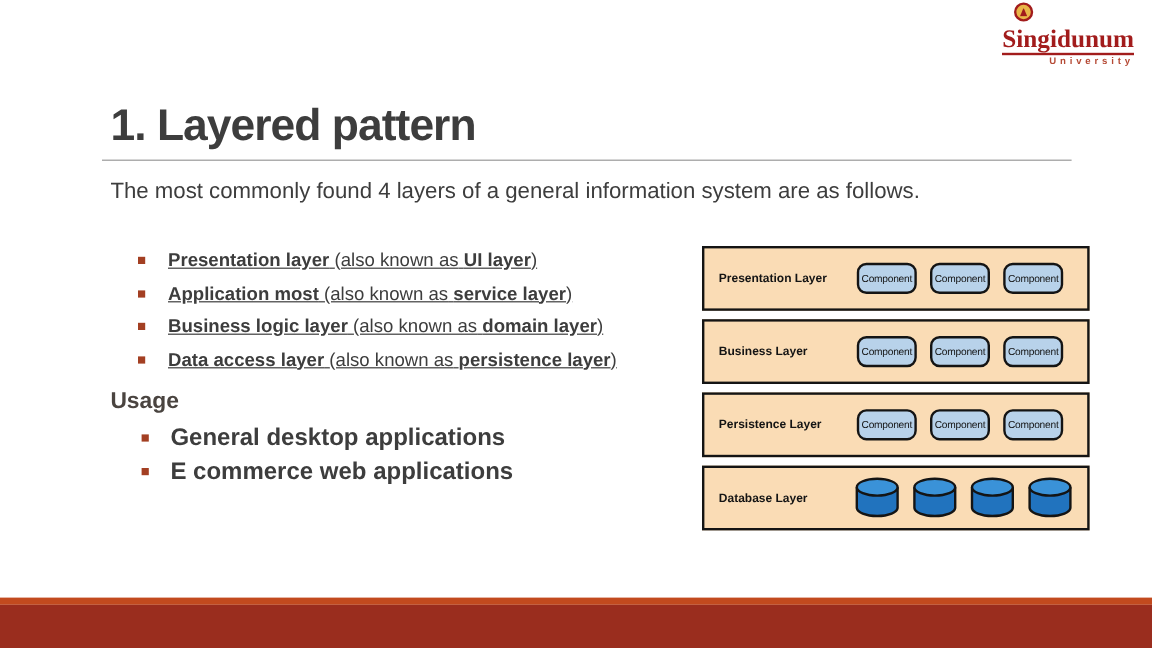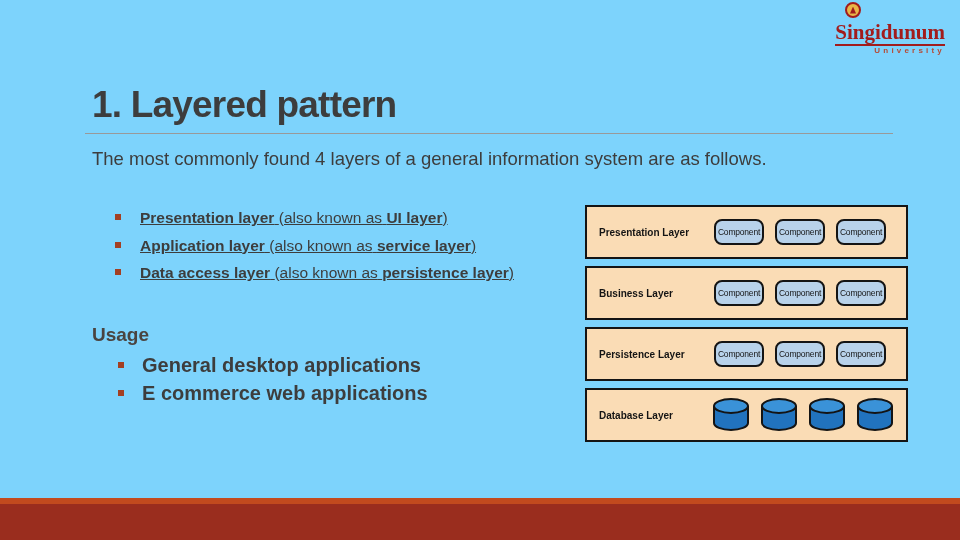--- a/index.html
+++ b/index.html
@@ -1,17 +1,17 @@
 <!DOCTYPE html>
 <html style="--text: #3d3d3d; --brand-red: #a21c1c; --bullet: #a33f22; --divider: #999999; --layer-bg: #fadcb5; --component-bg: #b8d2ea; --cylinder-top: #3a92d8; --cylinder-body: #2173be; --footer-accent: #c24a1e; --footer-bar: #9a2d1e;"><head>
 <meta charset="utf-8">
 <style>
   html,body{margin:0;padding:0;background:#e9e9e9;}
   #canvas{
-    position:relative;width:960px;height:540px;background:#7dd3fc;overflow:hidden;
+    position:relative;width:960px;height:540px;background:#ffffff;overflow:hidden;
     font-family:"Liberation Sans",sans-serif;color:var(--text,#3d3d3d);
   }
   
   .logo-emblem{
     position:absolute;left:845px;top:2px;width:16px;height:16px;border-radius:50%;
     background:#e9b648;border:2px solid var(--brand-red,#a21c1c);box-sizing:border-box;
     display:flex;align-items:center;justify-content:center;
   }
   .logo-emblem .tower{width:6px;height:7px;background:var(--brand-red,#a21c1c);
     clip-path:polygon(50% 0,100% 100%,0 100%);}
@@ -82,21 +82,25 @@
 
   <div class="intro">The most commonly found 4 layers of a general information system are as follows.</div>
 
   <div class="layers-list">
     <div class="li">
       <span class="sq"></span>
       <span><b>Presentation layer</b> <span>(also known as</span> <b>UI layer</b><span>)</span></span>
     </div>
     <div class="li">
       <span class="sq"></span>
-      <span><b>Application layer</b> <span>(also known as</span> <b>service layer</b><span>)</span></span>
+      <span><b>Application most</b> <span>(also known as</span> <b>service layer</b><span>)</span></span>
+    </div>
+    <div class="li">
+      <span class="sq"></span>
+      <span><b>Business logic layer</b> <span>(also known as</span> <b>domain layer</b><span>)</span></span>
     </div>
     <div class="li">
       <span class="sq"></span>
       <span><b>Data access layer</b> <span>(also known as</span> <b>persistence layer</b><span>)</span></span>
     </div>
   </div>
 
   <div class="usage-heading">Usage</div>
   <div class="usage-list">
     <div class="li">

